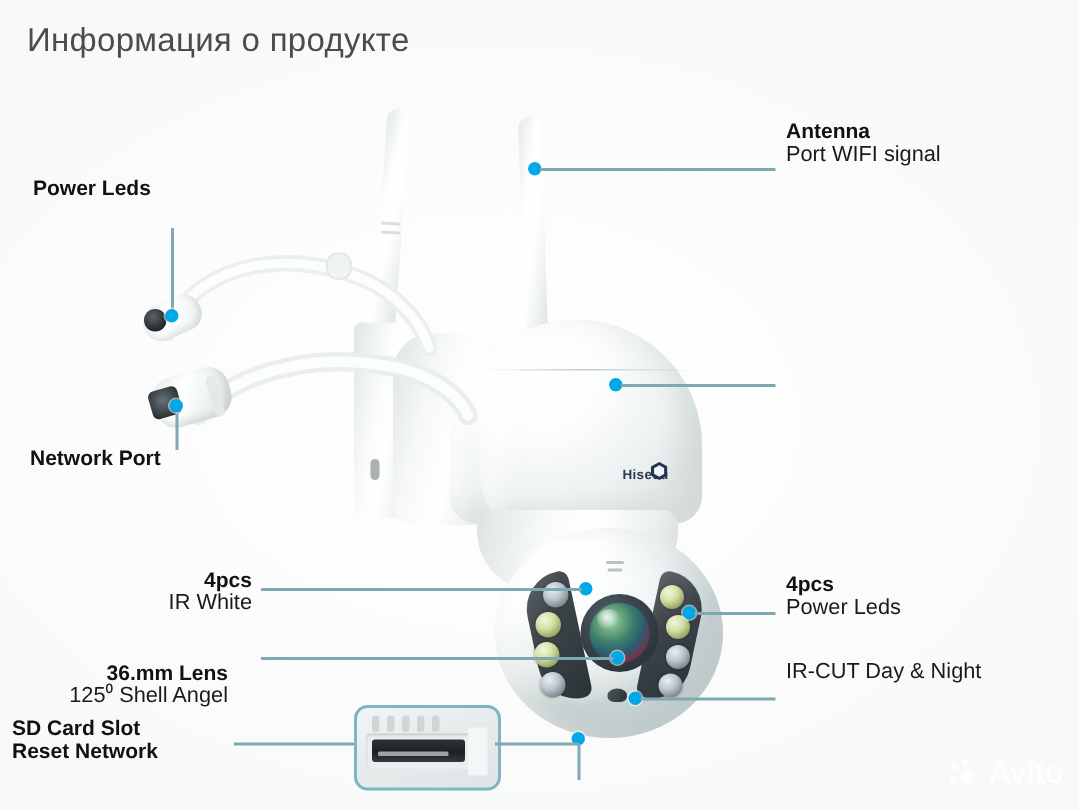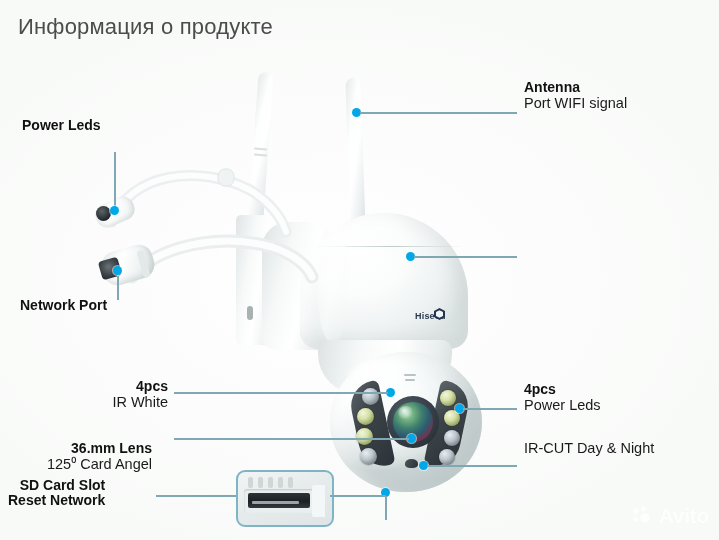--- a/index.html
+++ b/index.html
@@ -337,33 +337,33 @@
   </div>
 
 
   <div class="lbl l" style="right:551px;top:379px;">
     <span class="main">4pcs</span>
     <span class="sub">IR White</span>
   </div>
 
   <div class="lbl l" style="right:567px;top:425px;margin-top:16px;">
     <span class="main">36.mm Lens</span>
-    <span class="sub">125⁰ Card Angel</span>
+    <span class="sub">125⁰ Shell Angel</span>
   </div>
 
   <div class="lbl r" style="left:524px;top:382px;">
     <span class="main">4pcs</span>
     <span class="sub">Power Leds</span>
   </div>
 
   <div class="lbl r" style="left:524px;top:440px;">
     <span class="sub">IR-CUT Day &amp; Night</span>
   </div>
 
-  <div class="lbl lleft" style="left:8px;top:478px;text-align:right;">
+  <div class="lbl lleft" style="left:8px;top:478px;">
     <span class="main">SD Card Slot</span>
     <span class="main">Reset Network</span>
   </div>
 
   <div class="avito">
     <span class="dots">
       <i style="left:0px;top:2px;width:6px;height:6px;"></i>
       <i style="left:0px;top:11px;width:5px;height:5px;"></i>
       <i style="left:8px;top:0px;width:5px;height:5px;"></i>
       <i style="left:7px;top:7px;width:10px;height:10px;"></i>

